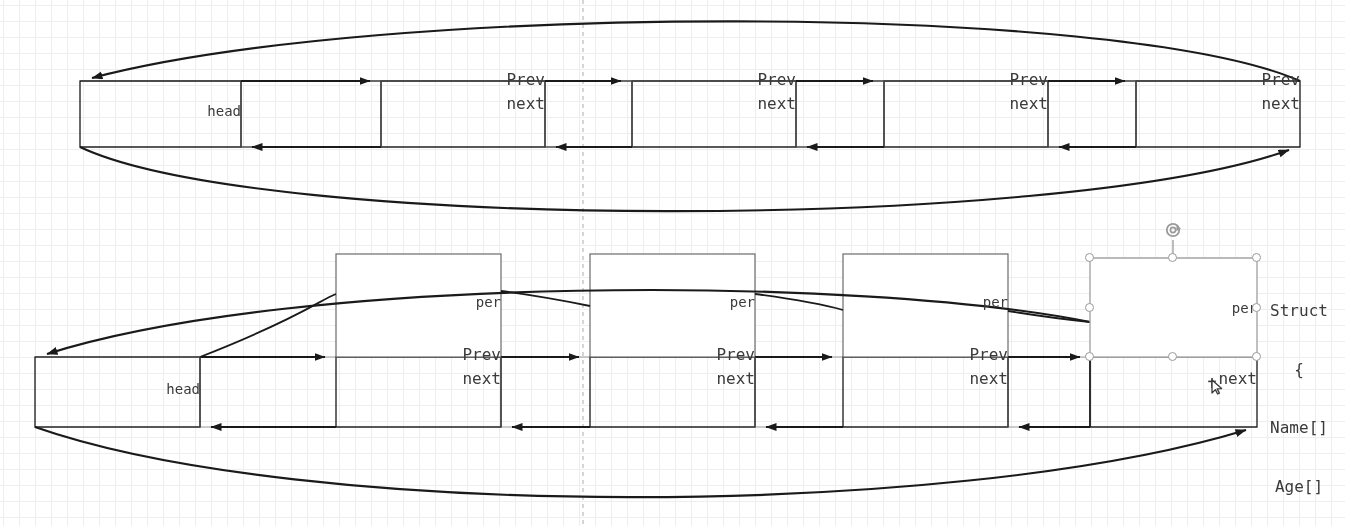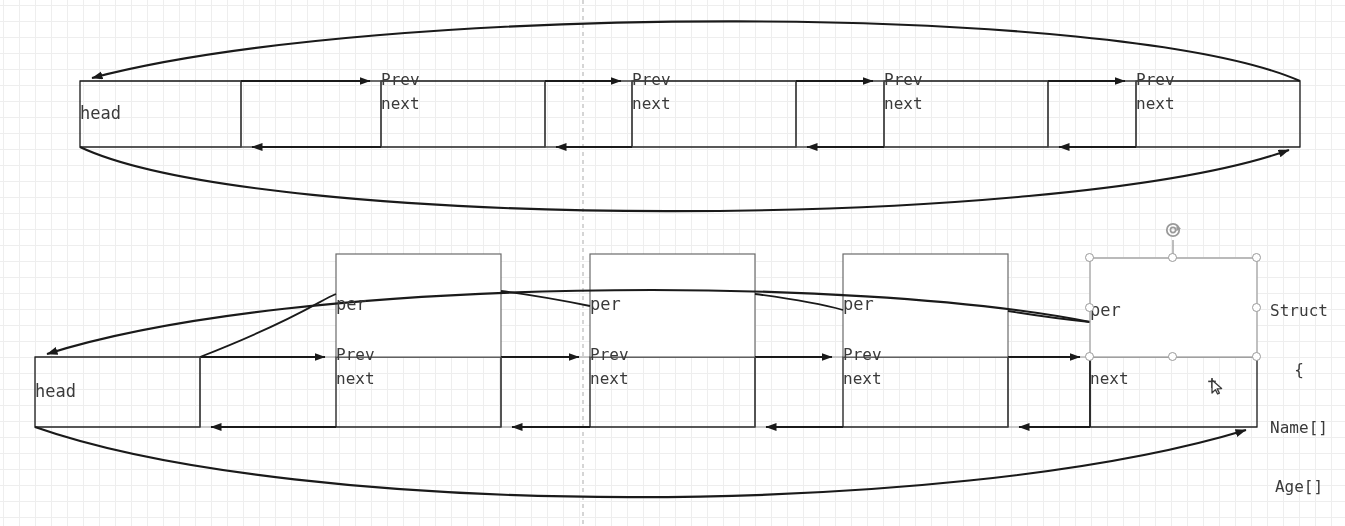--- a/index.html
+++ b/index.html
@@ -20,26 +20,26 @@
       linear-gradient(to bottom, #e3e3e3 1px, transparent 1px);
     background-size: 16px 16px, 16px 16px, 80px 80px, 80px 80px;
     background-position: 3px 5px, 3px 5px, 3px 5px, 3px 5px;
   }
   svg.layer{position:absolute;left:0;top:0;width:1345px;height:526px;overflow:visible;}
   .lbl{
     position:absolute;
     font-family:"DejaVu Sans Mono", monospace;
     color:#3a3a3a;
     white-space:pre;
-    text-align:left;
+    text-align:right;
     line-height:1.22;
     pointer-events:none;
   }
   .lbl-16{font-size:16px;}
-  .lbl-17{font-size:17px;}
+  .lbl-17{font-size:14px;}
   .handle{
     position:absolute;
     width:9px;height:9px;
     border:1.3px solid #9a9a9a;
     border-radius:50%;
     background:#ffffff;
     box-sizing:border-box;
   }
   .rot{
     position:absolute;

